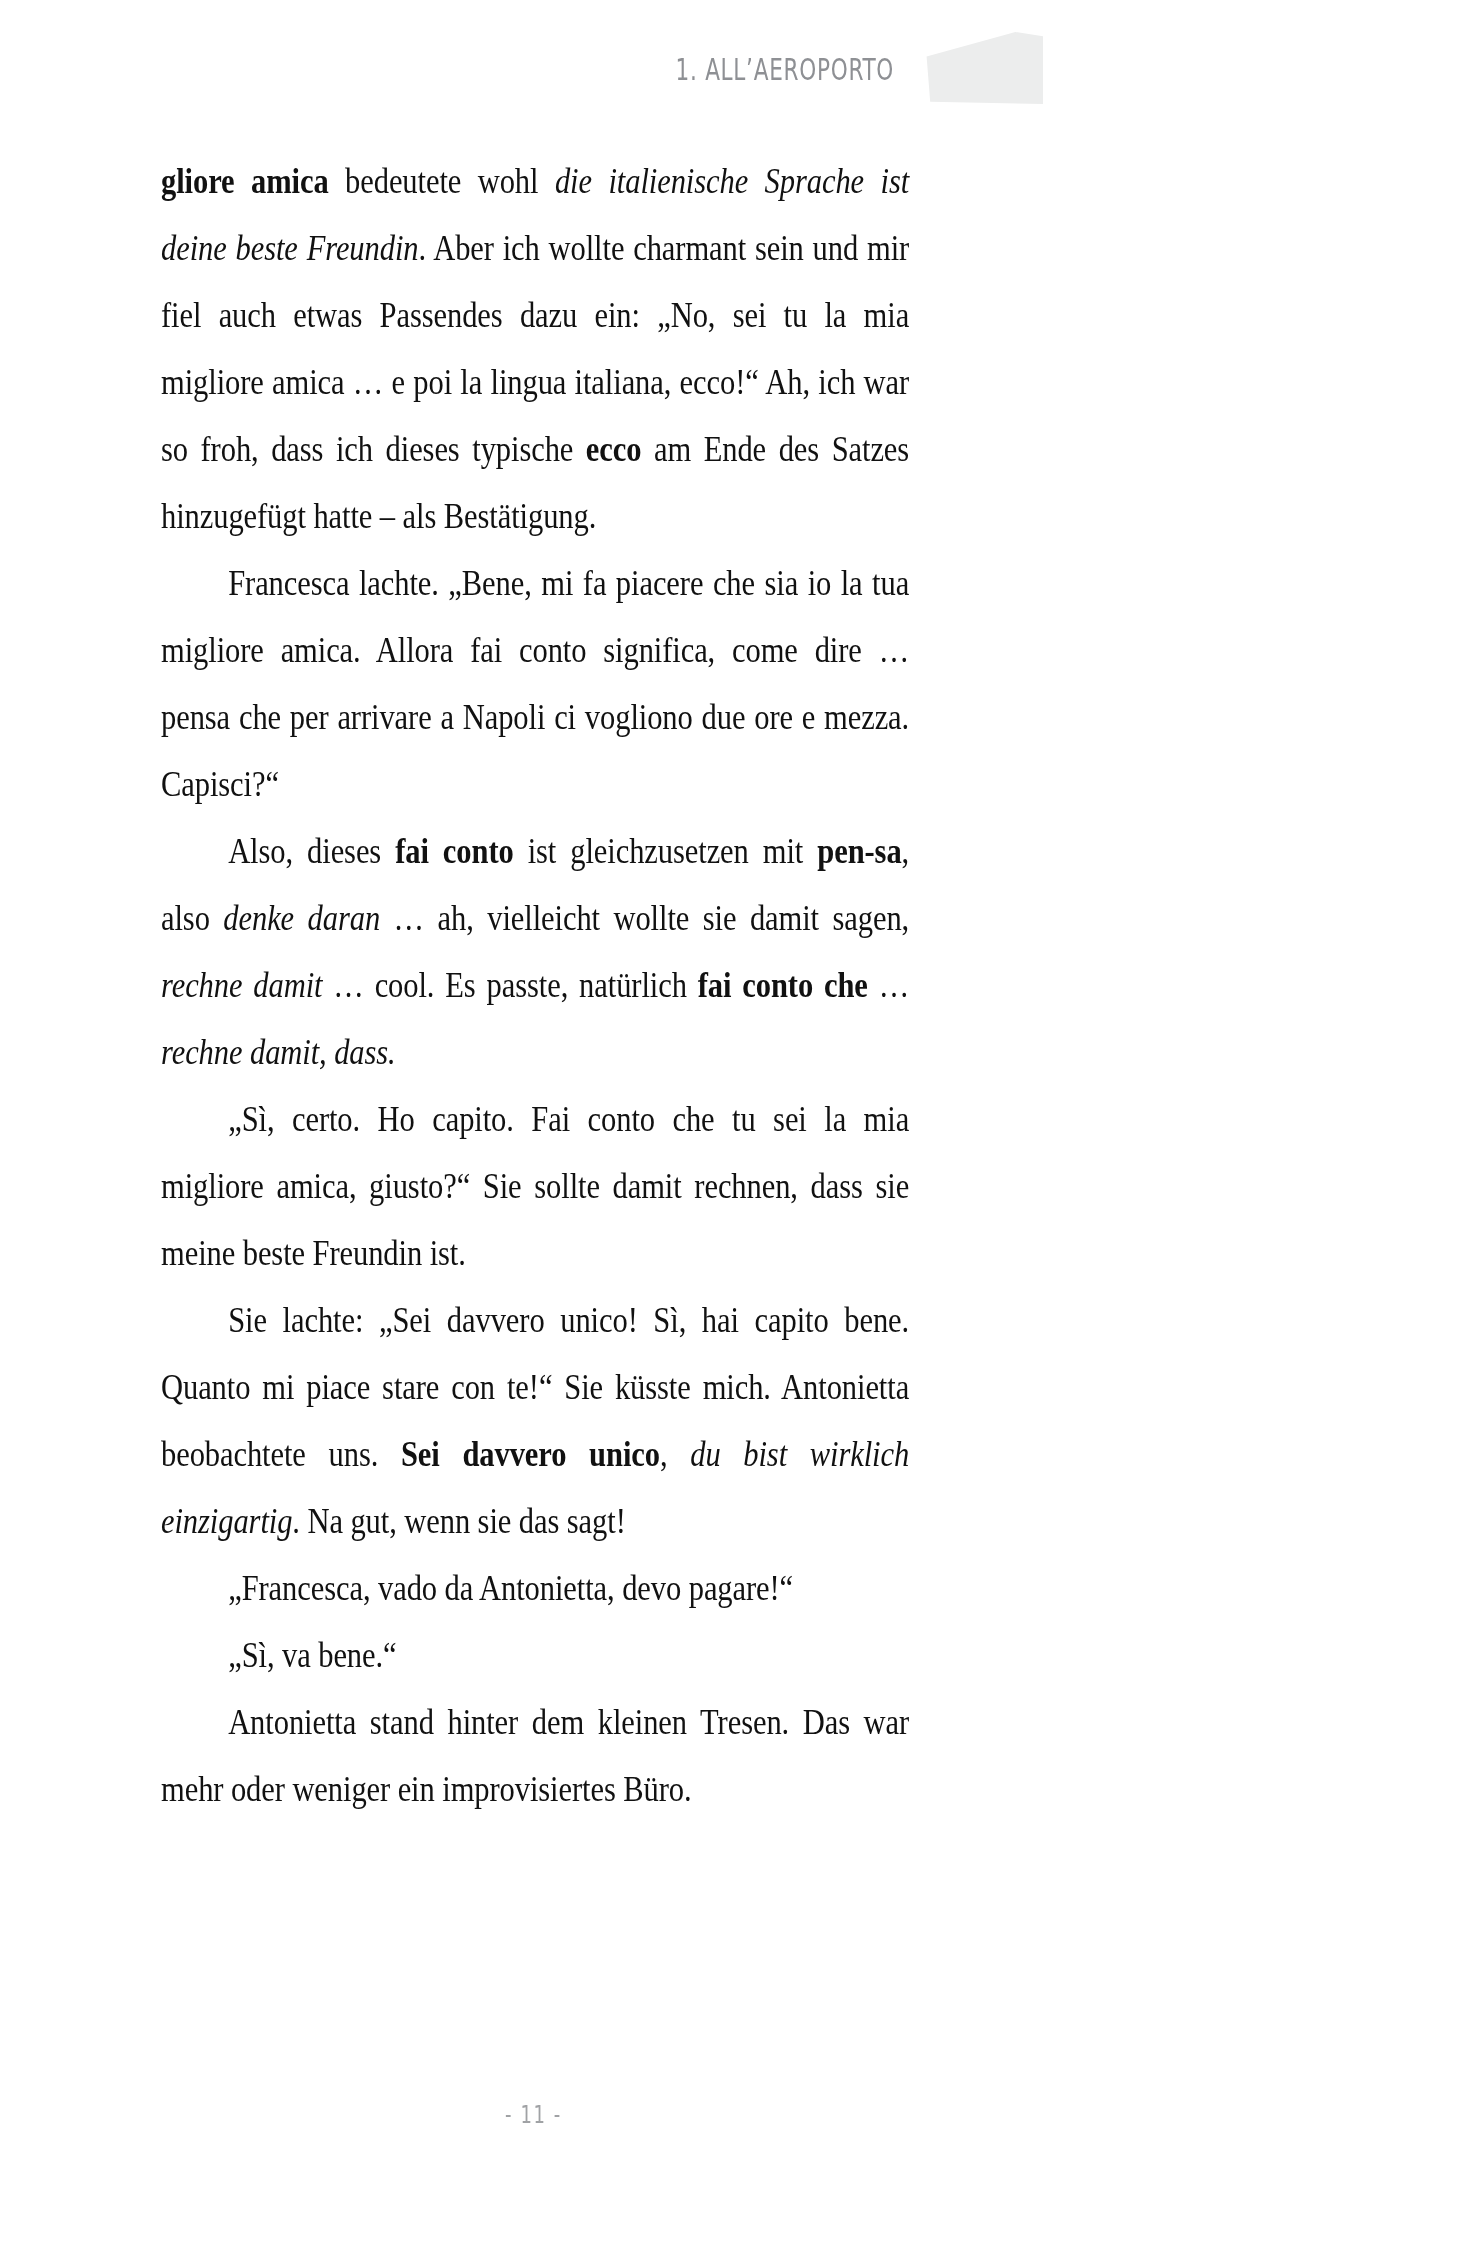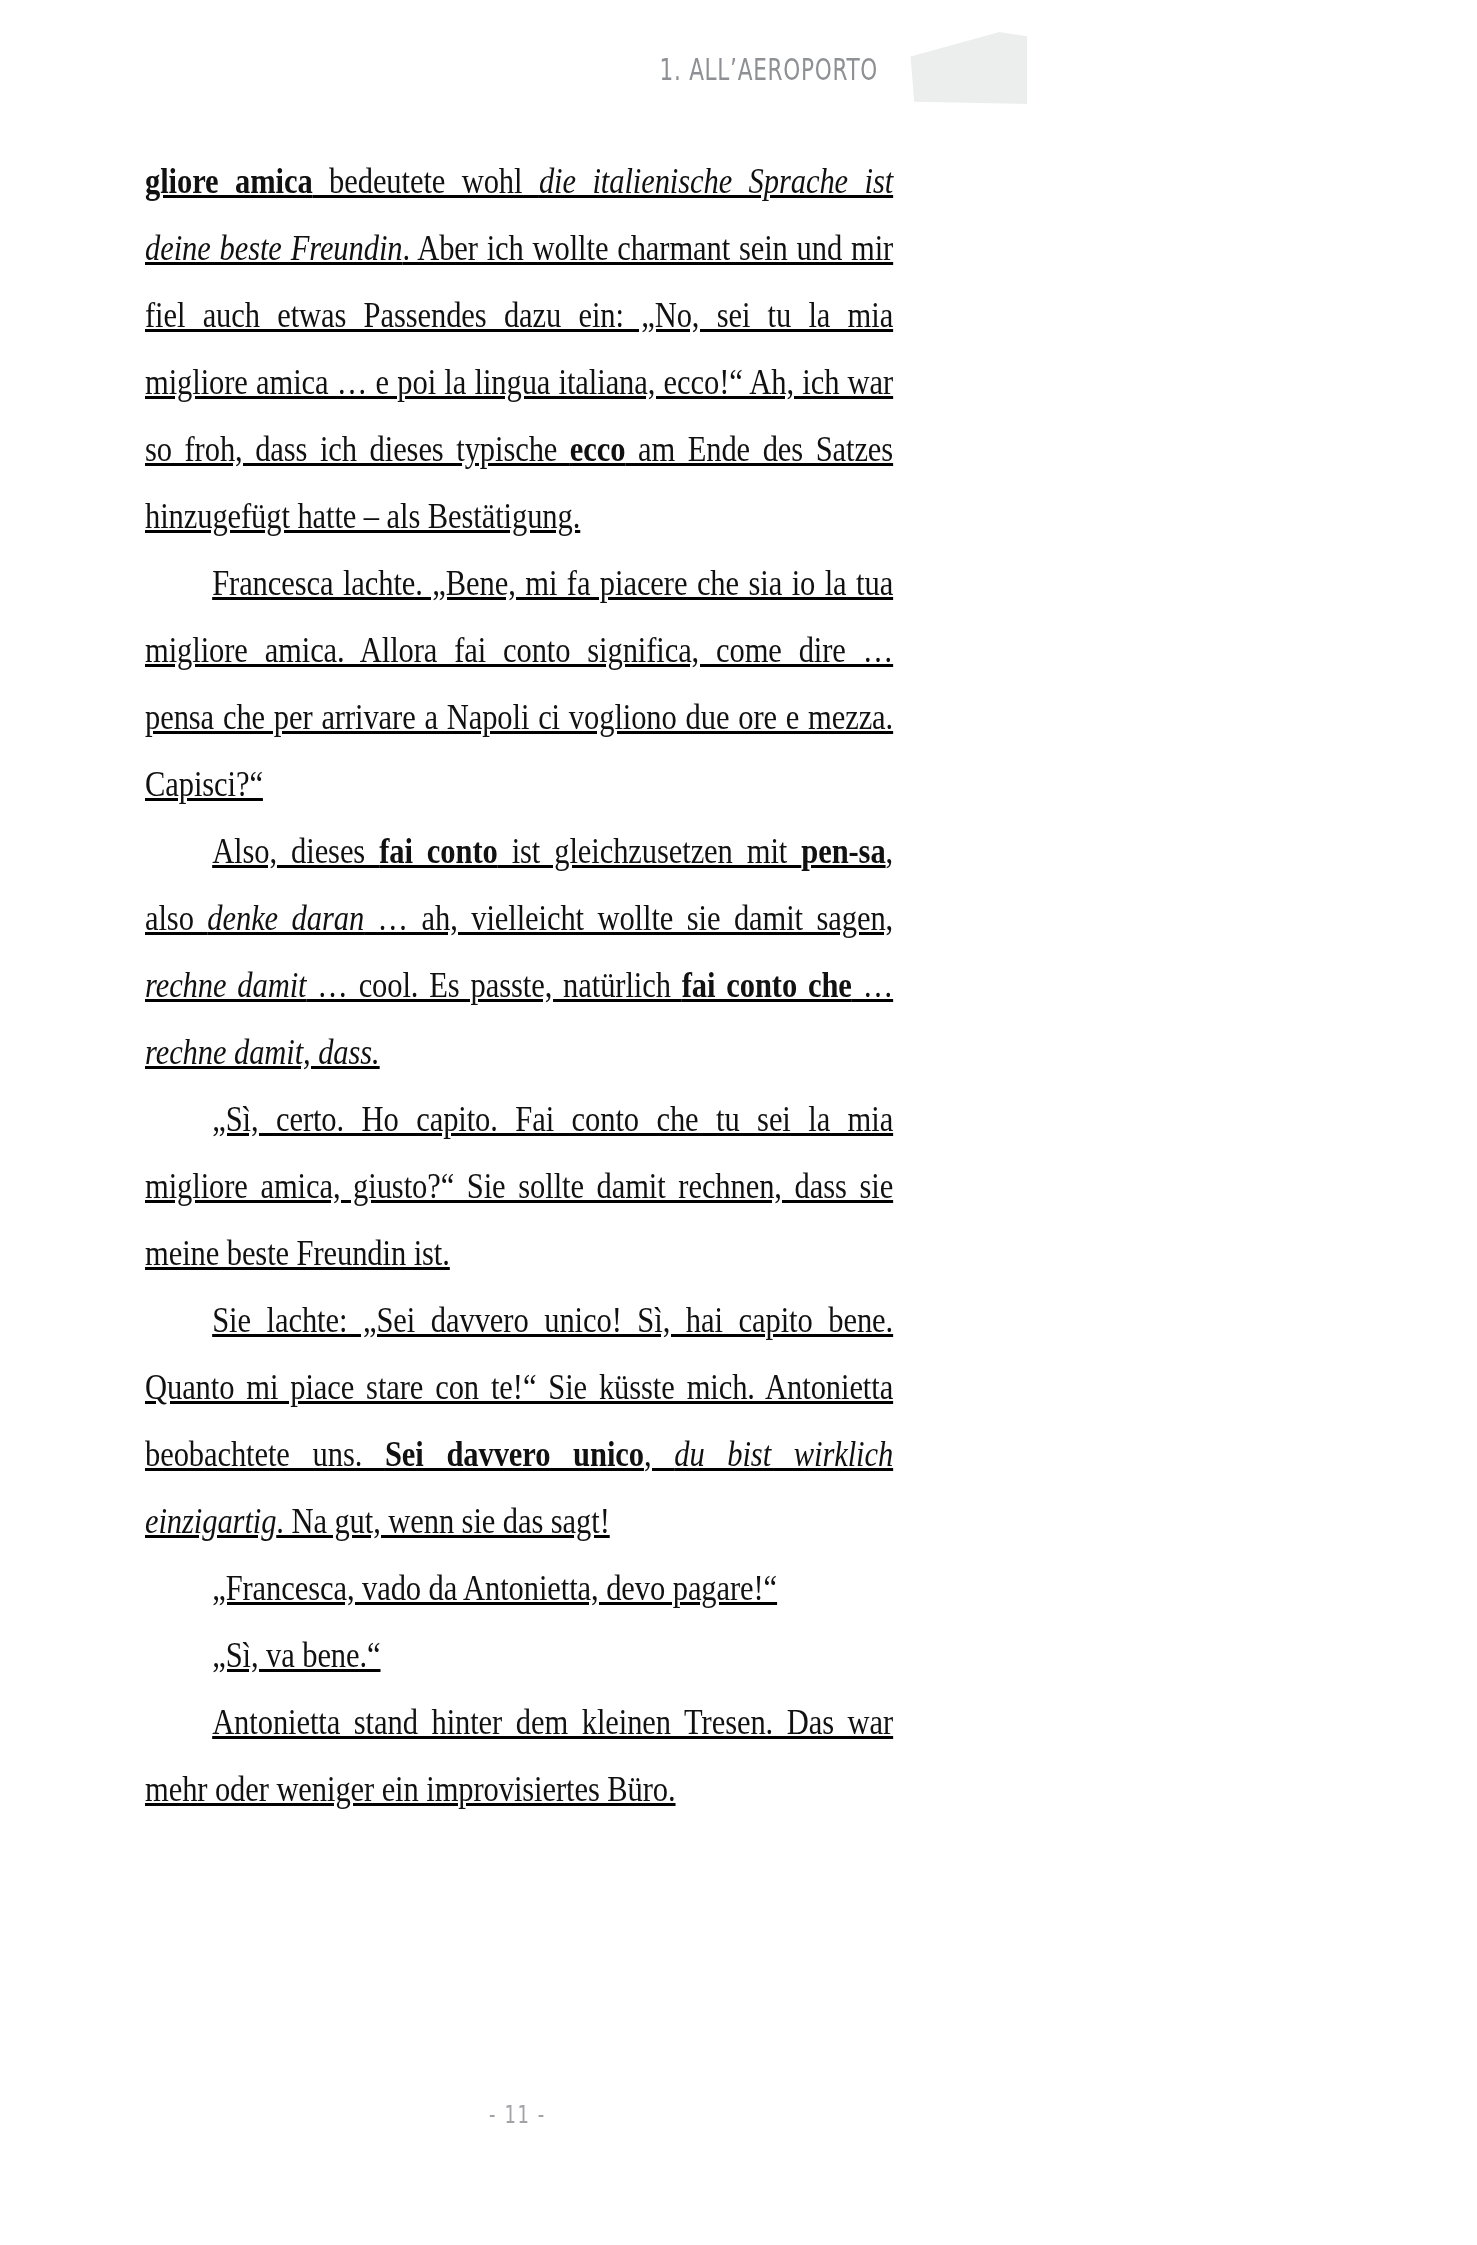--- a/index.html
+++ b/index.html
@@ -13,21 +13,21 @@
     height: 2245px;
     position: relative;
     overflow: hidden;
     font-family: "Liberation Serif", "DejaVu Serif", serif;
     -webkit-font-smoothing: antialiased;
   }
 
   
   .page {
     position: absolute;
-    left: 0;
+    left: 16px;
     top: 0;
     width: 1035px;
     height: 2245px;
     background: #ffffff;
     overflow: hidden;
   }
 
   
   .corner-deco {
     position: absolute;
@@ -55,21 +55,20 @@
     transform-origin: 100% 50%;
     white-space: nowrap;
   }
 
   
   .textblock {
     position: absolute;
     left: 145px;
     top: 148px;
     width: 748px;
-    text-decoration: underline;
   }
 
   p.para {
     margin: 0;
     font-size: 35.5px;
     line-height: 67px;
     color: #111111;
     text-align: justify;
     text-justify: inter-word;
     text-indent: 0;

